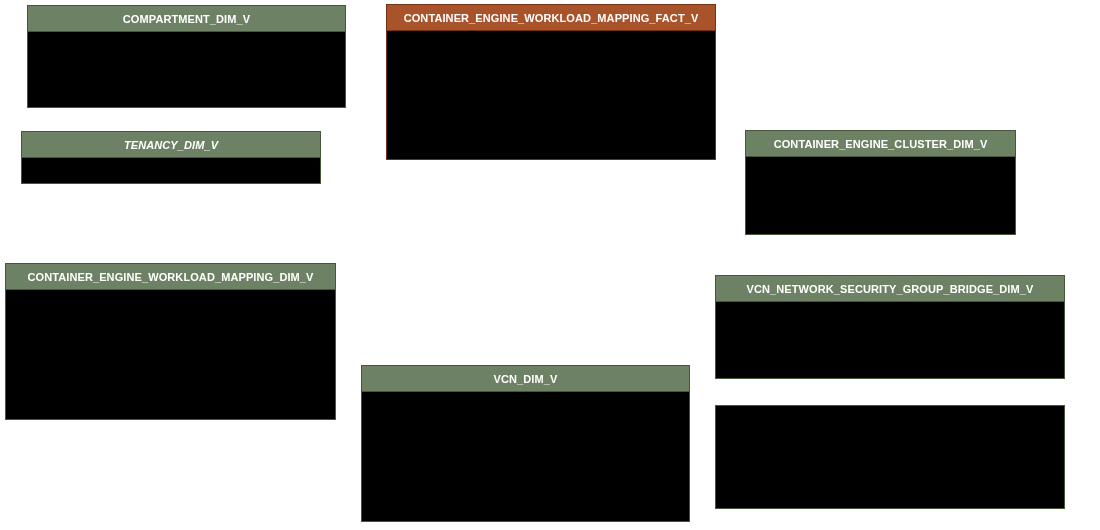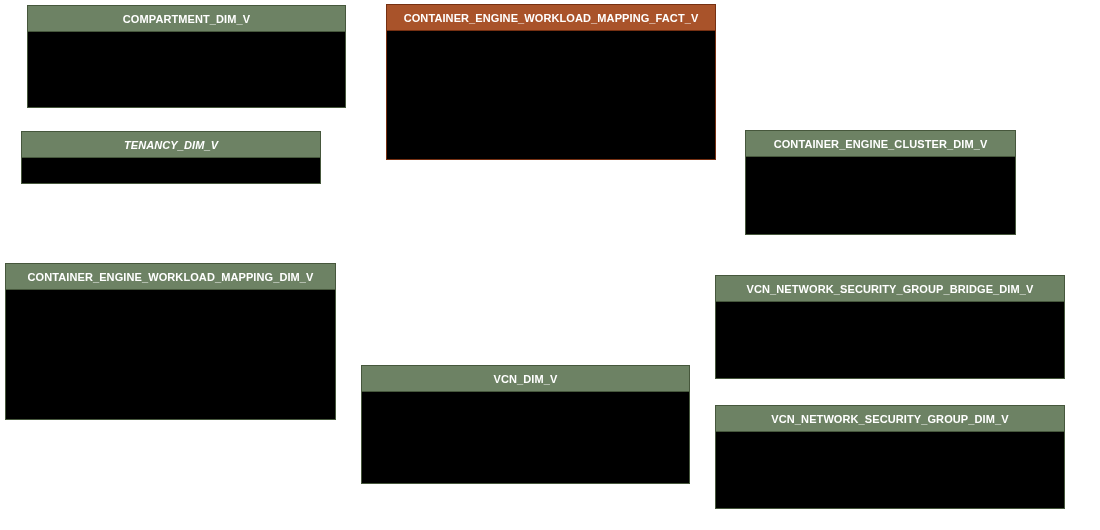--- a/index.html
+++ b/index.html
@@ -78,25 +78,22 @@
         <span class="table-title" style="color: rgb(255, 255, 255);">CONTAINER_ENGINE_WORKLOAD_MAPPING_DIM_V</span>
       </div>
       <div class="table-body"></div>
     </div>
     <div class="table-node" style="left: 715px; top: 275px; width: 350px; height: 104px; border-color: rgb(70, 87, 60);">
       <div class="table-header" style="background: rgb(109, 130, 100); border-bottom-color: rgb(70, 87, 60);">
         <span class="table-title" style="color: rgb(255, 255, 255);">VCN_NETWORK_SECURITY_GROUP_BRIDGE_DIM_V</span>
       </div>
       <div class="table-body"></div>
     </div>
-    <div class="table-node" style="left: 361px; top: 365px; width: 329px; height: 119px; border-color: rgb(70, 87, 60);">
+    <div class="table-node" style="left: 361px; top: 365px; width: 329px; height: 157px; border-color: rgb(70, 87, 60);">
       <div class="table-header" style="background: rgb(109, 130, 100); border-bottom-color: rgb(70, 87, 60);">
         <span class="table-title" style="color: rgb(255, 255, 255);">VCN_DIM_V</span>
       </div>
       <div class="table-body"></div>
     </div>
     <div class="table-node" style="left: 715px; top: 405px; width: 350px; height: 104px; border-color: rgb(70, 87, 60);">
-      <div class="table-header" style="background: rgb(109, 130, 100); border-bottom-color: rgb(70, 87, 60);">
-        <span class="table-title" style="color: rgb(255, 255, 255);">VCN_NETWORK_SECURITY_GROUP_DIM_V</span>
-      </div>
       <div class="table-body"></div>
     </div>
   </div>
 
 </body></html>

